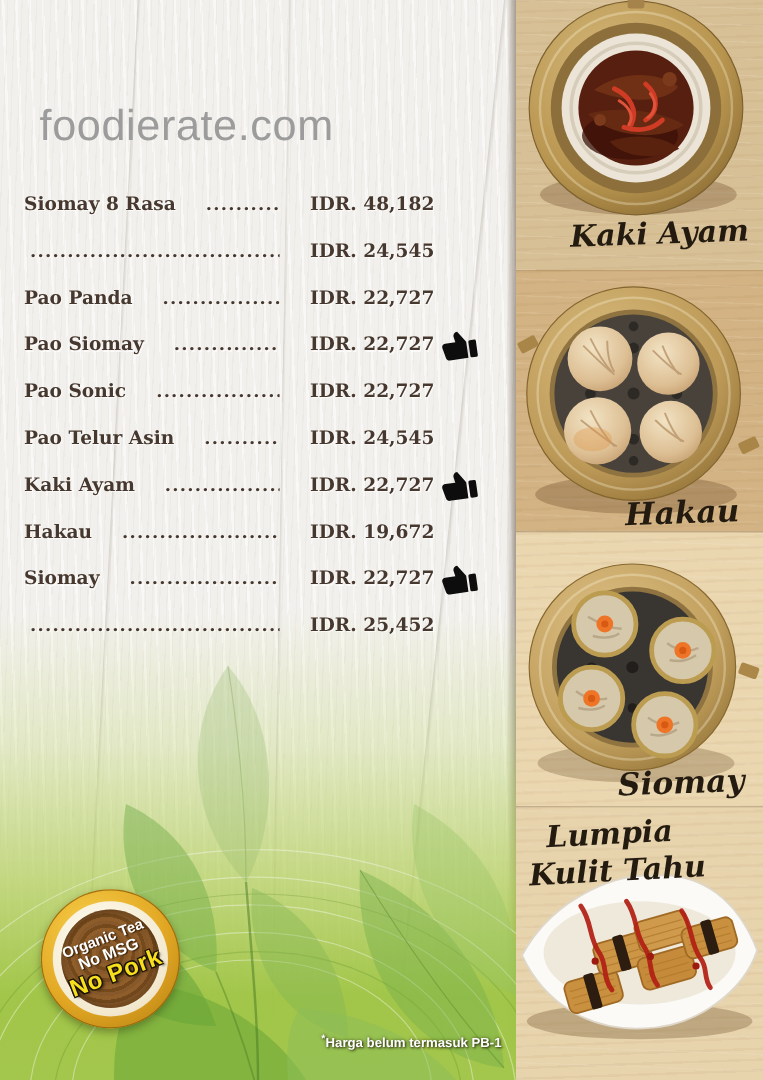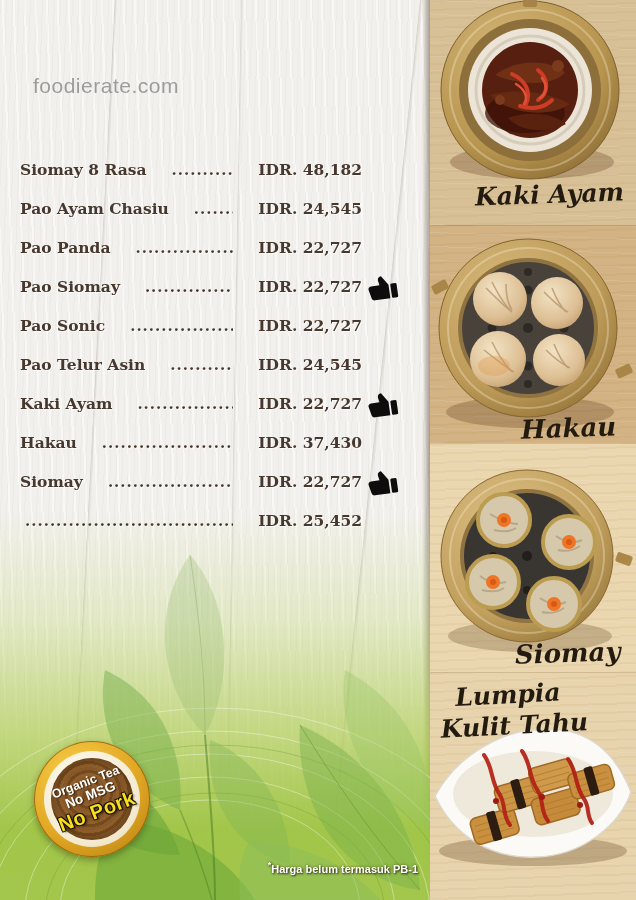--- a/index.html
+++ b/index.html
@@ -12,22 +12,22 @@
     background-image:
       linear-gradient(93deg, transparent 24%, rgba(130,120,110,.22) 24.15%, transparent 24.6%),
       linear-gradient(91deg, transparent 54%, rgba(130,120,110,.18) 54.15%, transparent 54.6%),
       linear-gradient(96deg, transparent 80%, rgba(130,120,110,.22) 80.15%, transparent 80.7%),
       repeating-linear-gradient(92deg, rgba(90,85,78,.035) 0 1px, transparent 1px 6px),
       repeating-linear-gradient(88deg, rgba(255,255,255,.5) 0 2px, transparent 2px 11px);
   }
   .left-panel .edge-shadow{position:absolute;right:0;top:0;width:8px;height:100%;
     background:linear-gradient(to right, rgba(0,0,0,0), rgba(60,40,20,.42));}
 
-  .watermark{position:absolute;left:33px;top:74px;
-    font-family:"Liberation Sans",sans-serif;font-size:21px;font-weight:400;
+  .watermark{position:absolute;left:33px;top:84px;
+    font-family:"Liberation Sans",sans-serif;font-size:36px;font-weight:400;
     color:#9c9c9c;letter-spacing:.5px;}
 
   
   .menu-list{position:absolute;left:20px;top:160px;width:342px;z-index:3;}
   .menu-row{position:relative;display:flex;align-items:baseline;
     height:20px;margin-bottom:19px;
     font-size:15.5px;font-weight:bold;color:#46382e;
     text-shadow:1px 1px 0 rgba(255,255,255,.65);gap:20px;}
   .item-name{white-space:nowrap;}
   .dots{flex:1;overflow:hidden;white-space:nowrap;margin:0 5px;
@@ -105,21 +105,20 @@
 
     <div class="menu-list">
       <div class="menu-row">
         <span class="item-name">Siomay 8 Rasa</span>
         <span class="dots"></span>
         <span class="item-price">IDR. 48,182</span>
 
       </div>
 
       <div class="menu-row">
-        <span class="item-name">Pao Ayam Chasiu</span>
         <span class="dots"></span>
         <span class="item-price">IDR. 24,545</span>
 
       </div>
 
       <div class="menu-row">
         <span class="item-name">Pao Panda</span>
         <span class="dots"></span>
         <span class="item-price">IDR. 22,727</span>
 
@@ -163,21 +162,21 @@
               <rect x="1" y="12" width="7" height="16" rx="1.5" fill="#0d0d0d"></rect>
               <path d="M10 28 V13 L17 2.5 C19.5 2.5 21 4.2 21 6.5 L20 12 H29.5 C31.5 12 33 13.6 32.7 15.6 L30.6 25.4 C30.2 27 28.8 28 27.2 28 Z" fill="#0d0d0d"></path>
             </g>
           </svg>
         </span>
       </div>
 
       <div class="menu-row">
         <span class="item-name">Hakau</span>
         <span class="dots"></span>
-        <span class="item-price">IDR. 37,430</span>
+        <span class="item-price">IDR. 19,672</span>
 
       </div>
 
       <div class="menu-row">
         <span class="item-name">Siomay</span>
         <span class="dots"></span>
         <span class="item-price">IDR. 22,727</span>
         <span class="thumb">
           <svg viewBox="0 0 34 30">
             <g transform="scale(-1,1) translate(-34,0)">

